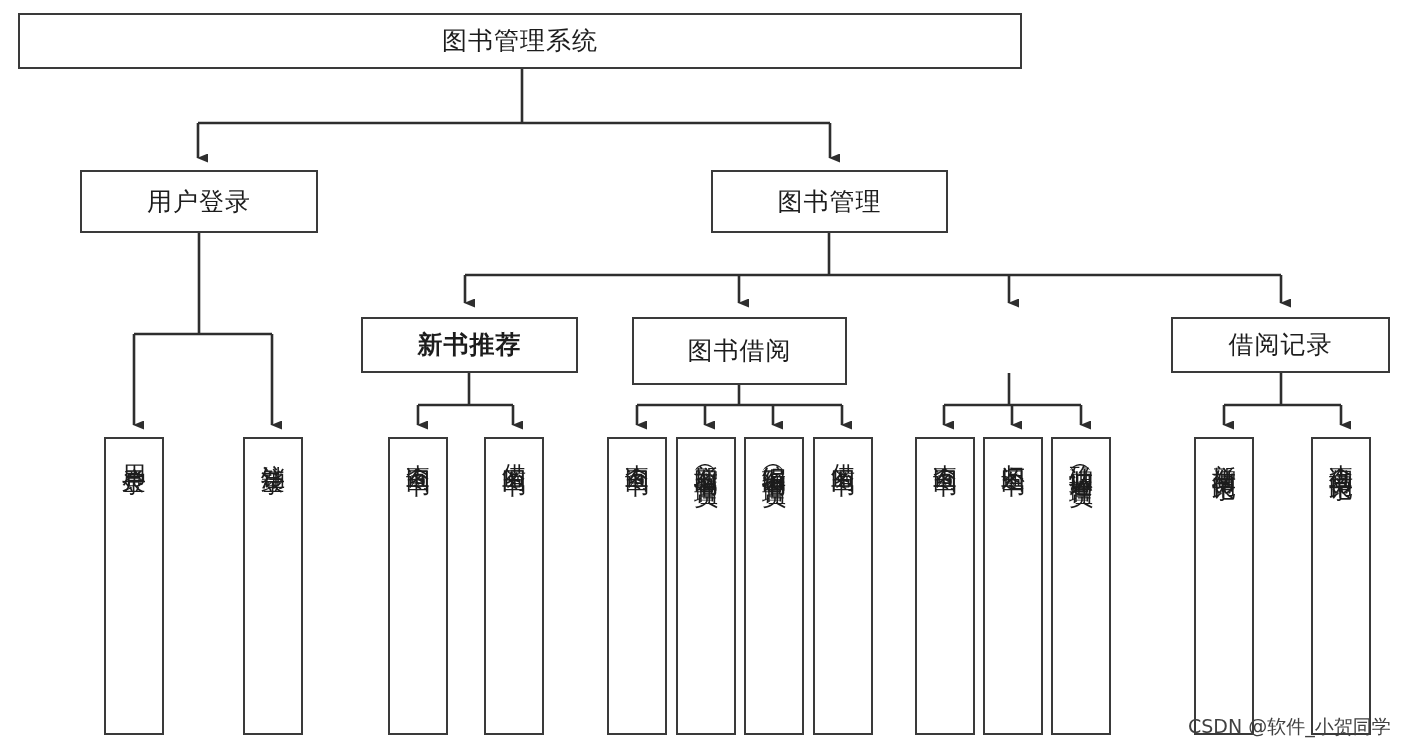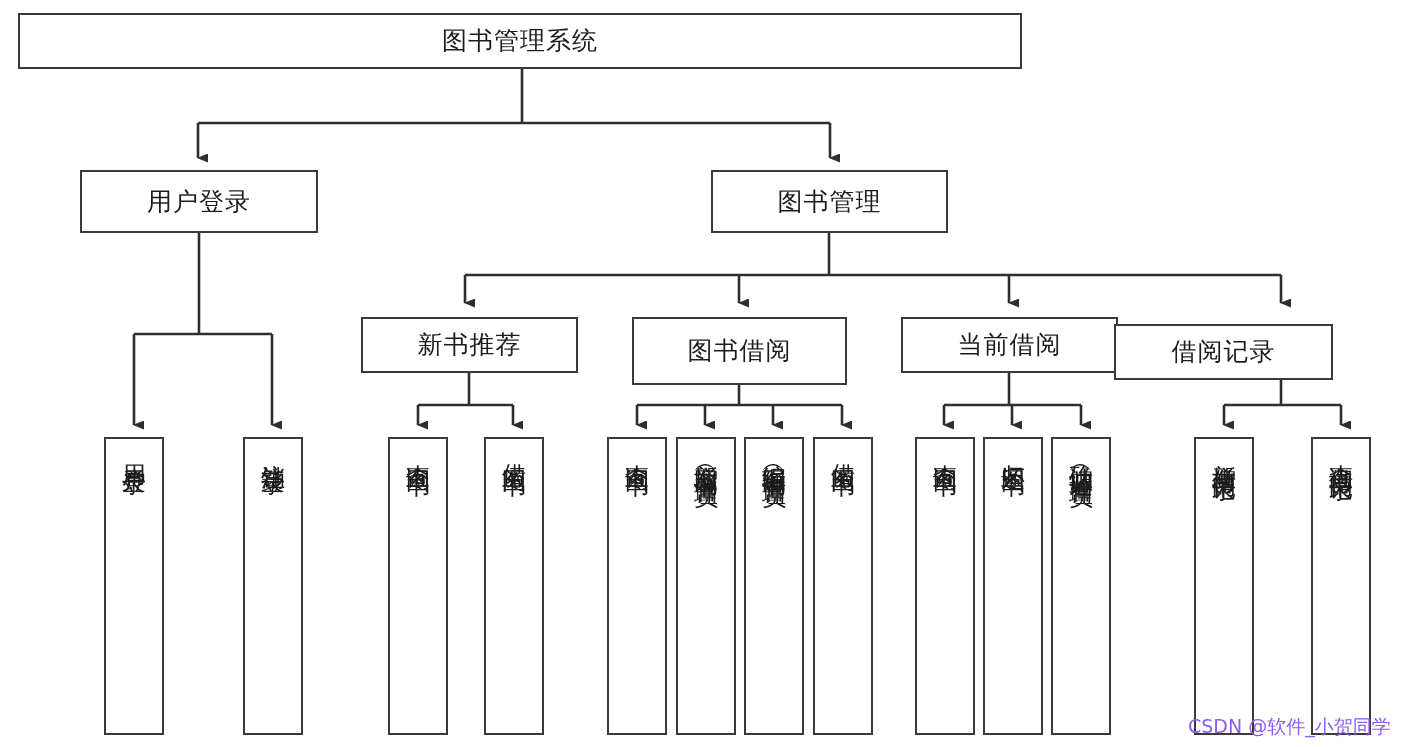--- a/index.html
+++ b/index.html
@@ -63,21 +63,21 @@
     font-size: 24px;
     line-height: 1.0;
     letter-spacing: 3px;
     white-space: nowrap;
   }
   #watermark {
     position: absolute;
     left: 1188px;
     top: 714px;
     font-size: 19px;
-    color: #8b5cf6;
+    color: #404040;
     white-space: nowrap;
     font-family: "DejaVu Sans", "Liberation Sans", sans-serif;
   }
 </style>
 </head>
 <body>
 
 <div id="diagram-root">
 
   <svg id="edges-layer" viewBox="0 0 1405 747" width="1405" height="747" xmlns="http://www.w3.org/2000/svg">
@@ -134,30 +134,27 @@
     <span class="node-label">图书管理系统</span>
   </div>
 
   <div class="node h" style="left:80px; top:170px; width:238px; height:63px;">
     <span class="node-label">用户登录</span>
   </div>
   <div class="node h" style="left:711px; top:170px; width:237px; height:63px;">
     <span class="node-label">图书管理</span>
   </div>
 
-  <div class="node h" style="left:361px; top:317px; width:217px; height:56px;">
+  <div class="node h" style="left:361px; top:317px; width:217px; height:56px;font-weight:bold;">
     <span class="node-label">新书推荐</span>
   </div>
   <div class="node h" style="left:632px; top:317px; width:215px; height:68px;">
     <span class="node-label">图书借阅</span>
   </div>
-  <div class="node h" style="left:901px; top:317px; width:217px; height:56px;">
-    <span class="node-label">当前借阅</span>
-  </div>
-  <div class="node h" style="left:1114px; top:317px; width:219px; height:56px;margin-top:7px;">
+  <div class="node h" style="left:1171px; top:317px; width:219px; height:56px;">
     <span class="node-label">借阅记录</span>
   </div>
 
   <div class="node v" style="left:104px; top:437px; width:60px; height:298px;">
     <span class="node-label">用户登录</span>
   </div>
   <div class="node v" style="left:243px; top:437px; width:60px; height:298px;">
     <span class="node-label">注销登录</span>
   </div>
 

